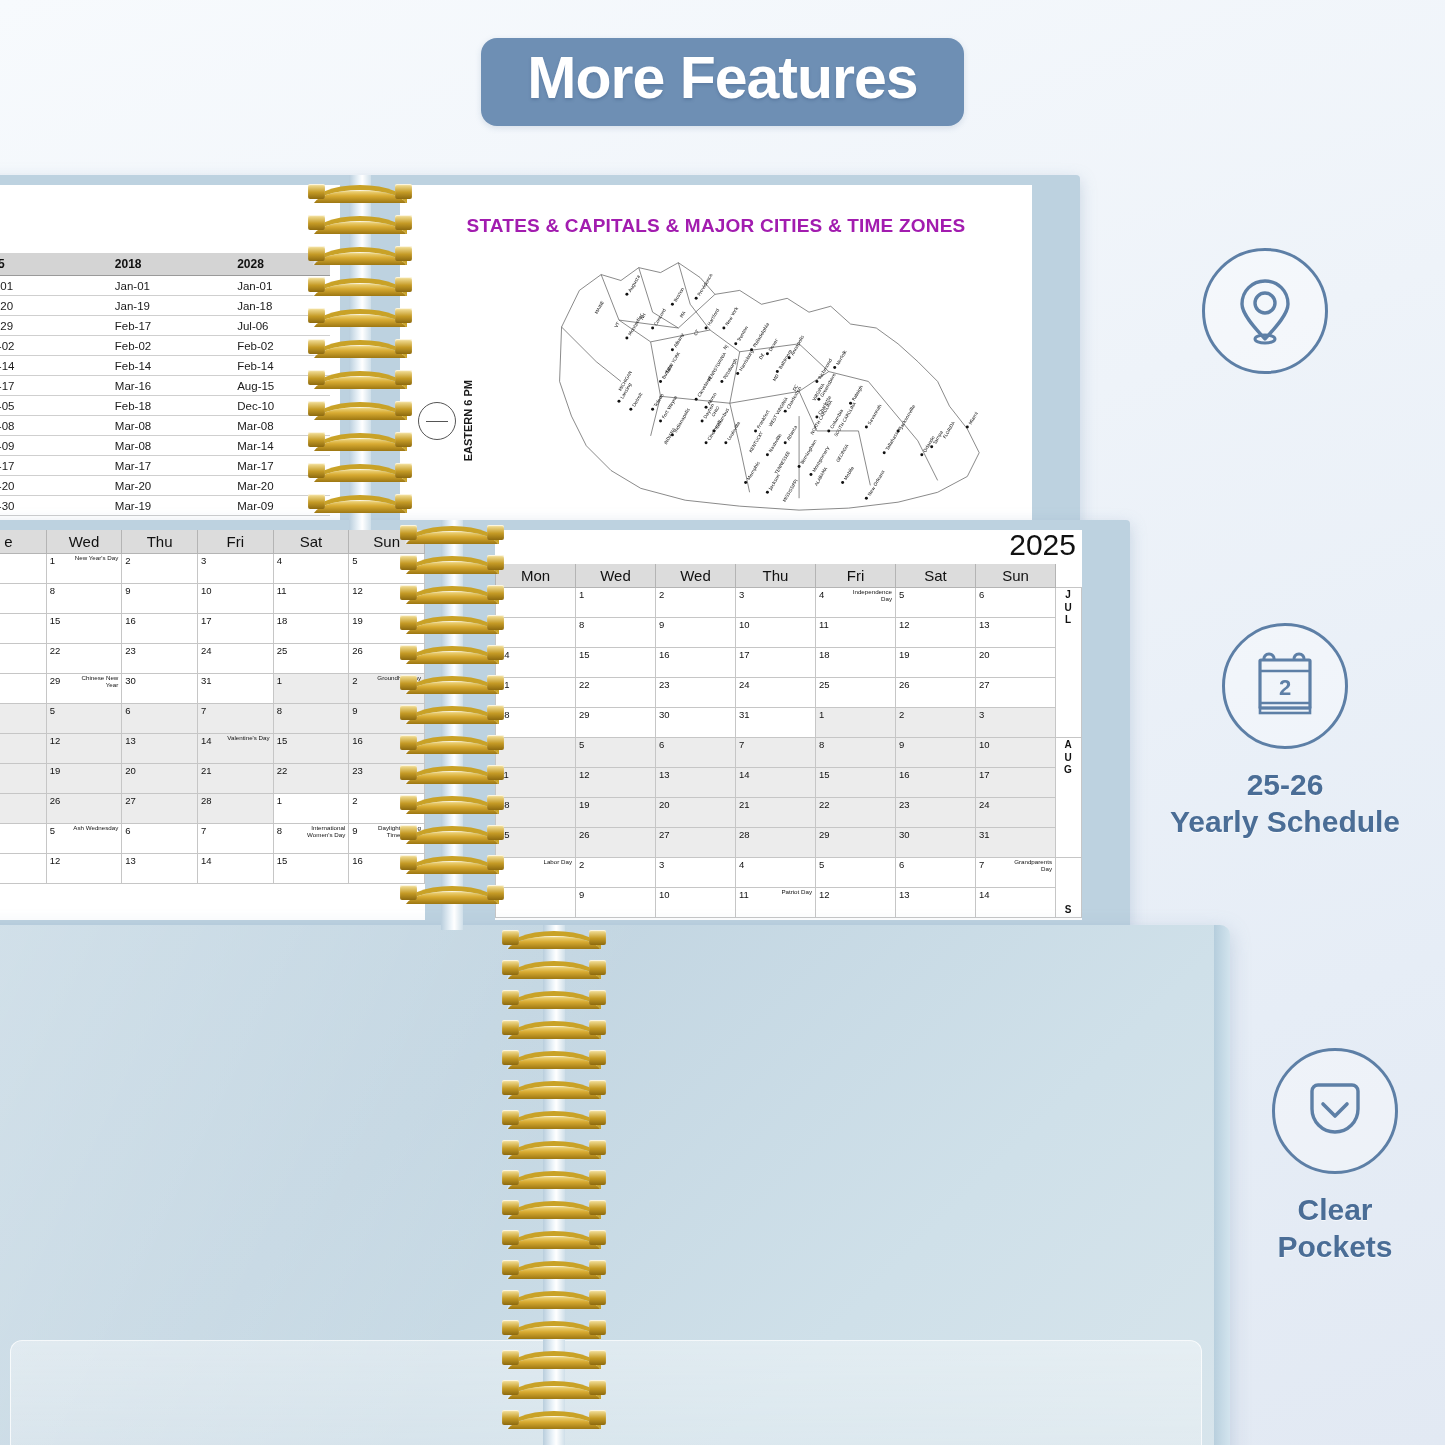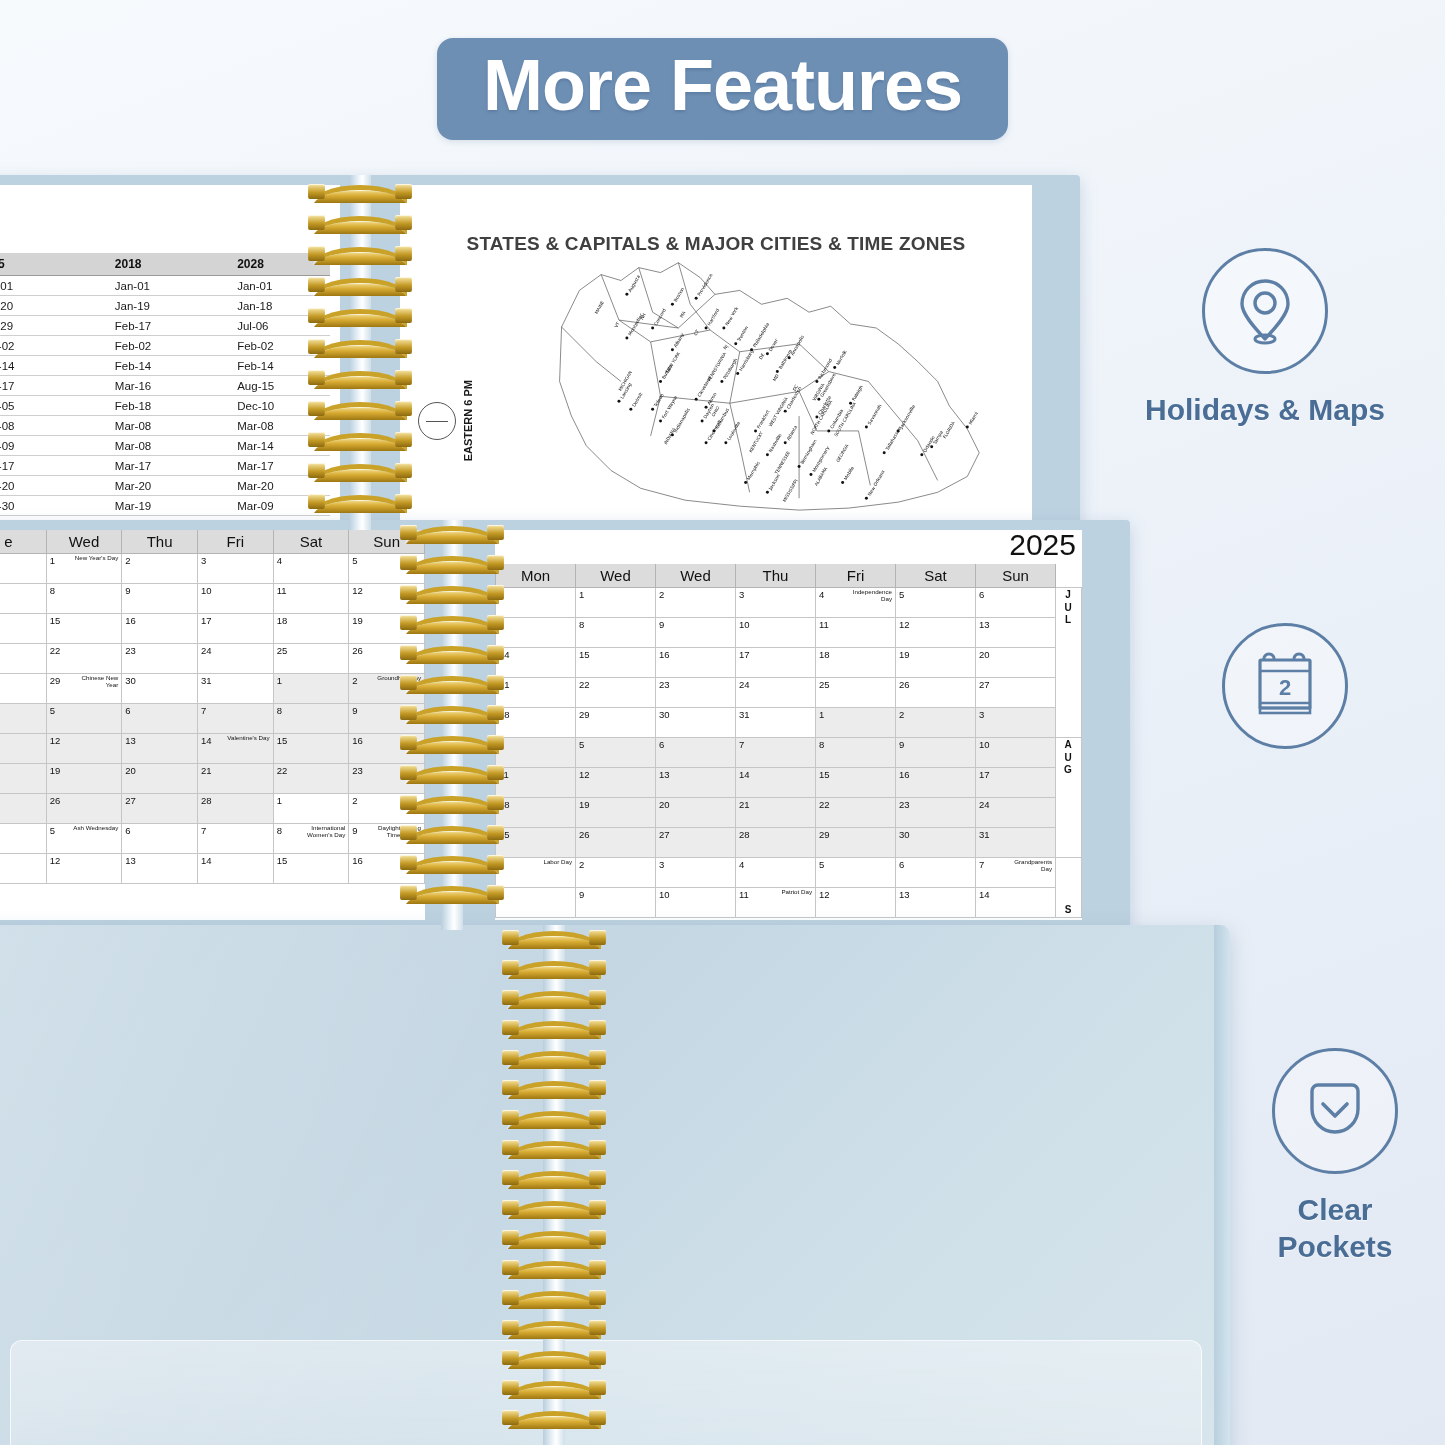--- a/index.html
+++ b/index.html
@@ -16,21 +16,21 @@
     display: flex; justify-content: center;
   }
   .banner {
     background: #6e8fb4;
     border-radius: 16px;
     padding: 10px 46px 16px 46px;
     box-shadow: 0 2px 6px rgba(80,110,150,.18);
   }
   .banner-title {
     color: #ffffff;
-    font-size: 72px;
+    font-size: 59px;
     font-weight: bold;
     letter-spacing: -1px;
     line-height: 1.05;
     white-space: nowrap;
     text-shadow: 0 2px 3px rgba(60,90,130,.35);
   }
 
   
   .spread {
     position: absolute;
@@ -90,21 +90,21 @@
   }
   .holiday-table td {
     padding: 3.5px 8px; border-bottom: 1px solid #cfcfcf; color: #1a1a1a;
   }
   .holiday-table td:nth-child(1){ width:38%; }
   .holiday-table td:nth-child(2){ width:34%; }
 
   
   .map-title {
     text-align: center; font-size: 19px; font-weight: bold;
-    letter-spacing: .2px; color: #404040; margin-top: 48px;
+    letter-spacing: .2px; color: #a21caf; margin-top: 30px;
   }
   .tz-legend {
     position: absolute; left: 18px; top: 195px;
     display: flex; align-items: center; gap: 6px;
   }
   .tz-clock {
     width: 38px; height: 38px; border: 1.4px solid #555; border-radius: 50%;
     position: relative; flex: none;
   }
   .tz-clock::after {
@@ -873,35 +873,36 @@
 </div>
 
 <div class="feature" id="feat-maps">
   <div class="circle">
     <svg width="64" height="72" viewBox="0 0 64 72">
       <path d="M32 6 C19 6 9 16 9 29 C9 41 27 58 32 64 C37 58 55 41 55 29 C55 16 45 6 32 6 Z" fill="none" stroke="#5d7fa6" stroke-width="3.4" stroke-linejoin="round"></path>
       <circle cx="32" cy="28" r="10" fill="none" stroke="#5d7fa6" stroke-width="3.4"></circle>
       <ellipse cx="32" cy="64" rx="10" ry="4" fill="none" stroke="#5d7fa6" stroke-width="3"></ellipse>
     </svg>
   </div>
-  <div class="flabel">Holidays &amp; Maps</div>
 </div>
 
 <div class="feature" id="feat-schedule">
   <div class="circle">
     <svg width="70" height="72" viewBox="0 0 70 72">
       <path d="M14 10 a5 5 0 0 1 5 -6 a5 5 0 0 1 5 6" fill="none" stroke="#5d7fa6" stroke-width="3"></path>
       <path d="M44 10 a5 5 0 0 1 5 -6 a5 5 0 0 1 5 6" fill="none" stroke="#5d7fa6" stroke-width="3"></path>
       <rect x="10" y="10" width="50" height="48" fill="none" stroke="#5d7fa6" stroke-width="3.2" rx="1"></rect>
       <line x1="10" y1="21" x2="60" y2="21" stroke="#5d7fa6" stroke-width="2.6"></line>
       <line x1="10" y1="53" x2="60" y2="53" stroke="#5d7fa6" stroke-width="2.6"></line>
       <rect x="10" y="58" width="50" height="5" fill="none" stroke="#5d7fa6" stroke-width="2.6"></rect>
       <text x="35" y="45" text-anchor="middle" font-size="22" font-weight="bold" font-family="Liberation Sans, sans-serif" fill="#5d7fa6">2</text>
     </svg>
   </div>
+  <div class="flabel">25-26
+Yearly Schedule</div>
 </div>
 
 <div class="feature" id="feat-pockets">
   <div class="circle">
     <svg width="70" height="68" viewBox="0 0 70 68">
       <path d="M12 14 a6 6 0 0 1 6 -6 h34 a6 6 0 0 1 6 6 v18 a23 23 0 0 1 -46 0 Z" fill="none" stroke="#5d7fa6" stroke-width="3.4" stroke-linejoin="round"></path>
       <polyline points="23,27 35,39 47,27" fill="none" stroke="#5d7fa6" stroke-width="3.6" stroke-linecap="round" stroke-linejoin="round"></polyline>
     </svg>
   </div>
   <div class="flabel">Clear

